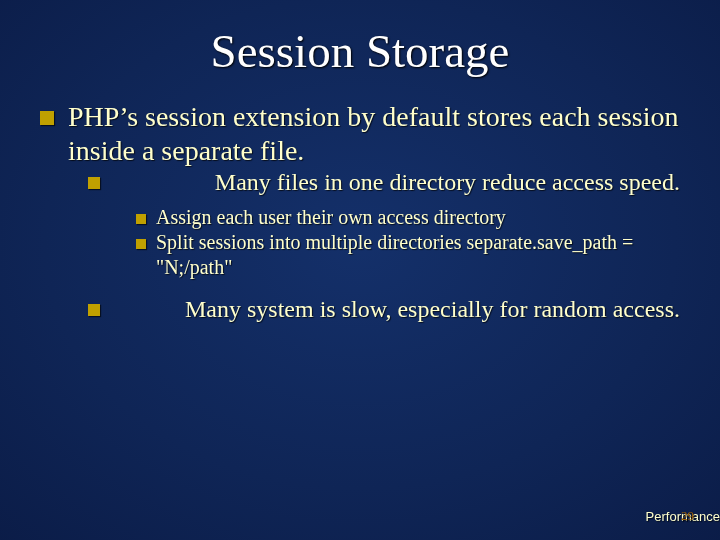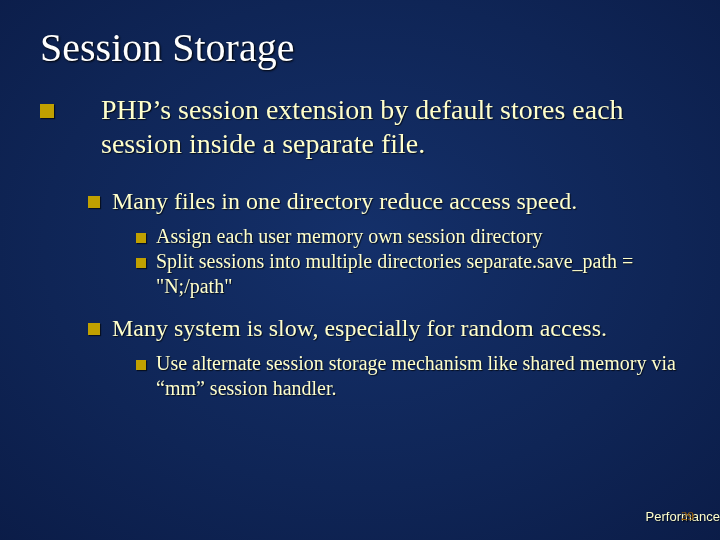--- a/index.html
+++ b/index.html
@@ -15,40 +15,41 @@
     color: #ffffcc;
   }
   .slide {
     position: relative;
     width: 720px;
     height: 540px;
     box-sizing: border-box;
     padding: 20px 40px 0 40px;
   }
   .title {
-    font-size: 40px;
+    font-size: 47px;
     color: #ffffff;
+    text-align: center;
     font-weight: normal;
     margin: 4px 0 22px 0;
     text-shadow: 1px 1px 2px #000;
   }
   .b1 {
     display: flex;
     align-items: flex-start;
     font-size: 28px;
     line-height: 1.2;
-    margin: 0 0 26px 0;
-    gap: 33px;
+    margin: 0 0 0 0;
   }
   .b2 {
     display: flex;
     align-items: flex-start;
     font-size: 24px;
     line-height: 1.25;
     margin: 0 0 8px 48px;
+    text-align: right;
   }
   .b3 {
     display: flex;
     align-items: flex-start;
     font-size: 20px;
     line-height: 1.25;
     margin: 0 0 0 96px;
   }
   .b3-group {
     margin-bottom: 14px;
@@ -98,35 +99,29 @@
     <span class="txt">PHP’s session extension by default stores each session inside a separate file.</span>
   </div>
 
   <div class="b2">
     <span class="sq"></span>
     <span class="txt">Many files in one directory reduce access speed.</span>
   </div>
   <div class="b3-group">
     <div class="b3">
       <span class="sq"></span>
-      <span class="txt">Assign each user memory own session directory</span>
+      <span class="txt">Assign each user their own access directory</span>
     </div>
     <div class="b3">
       <span class="sq"></span>
       <span class="txt">Split sessions into multiple directories separate.save_path = "N;/path"</span>
     </div>
   </div>
 
   <div class="b2">
     <span class="sq"></span>
     <span class="txt">Many system is slow, especially for random access.</span>
   </div>
-  <div class="b3-group">
-    <div class="b3">
-      <span class="sq"></span>
-      <span class="txt">Use alternate session storage mechanism like shared memory via “mm” session handler.</span>
-    </div>
-  </div>
 
   <div class="footer-center">Performance</div>
   <div class="footer-right">29</div>
 
 </div>
 
 </body></html>

